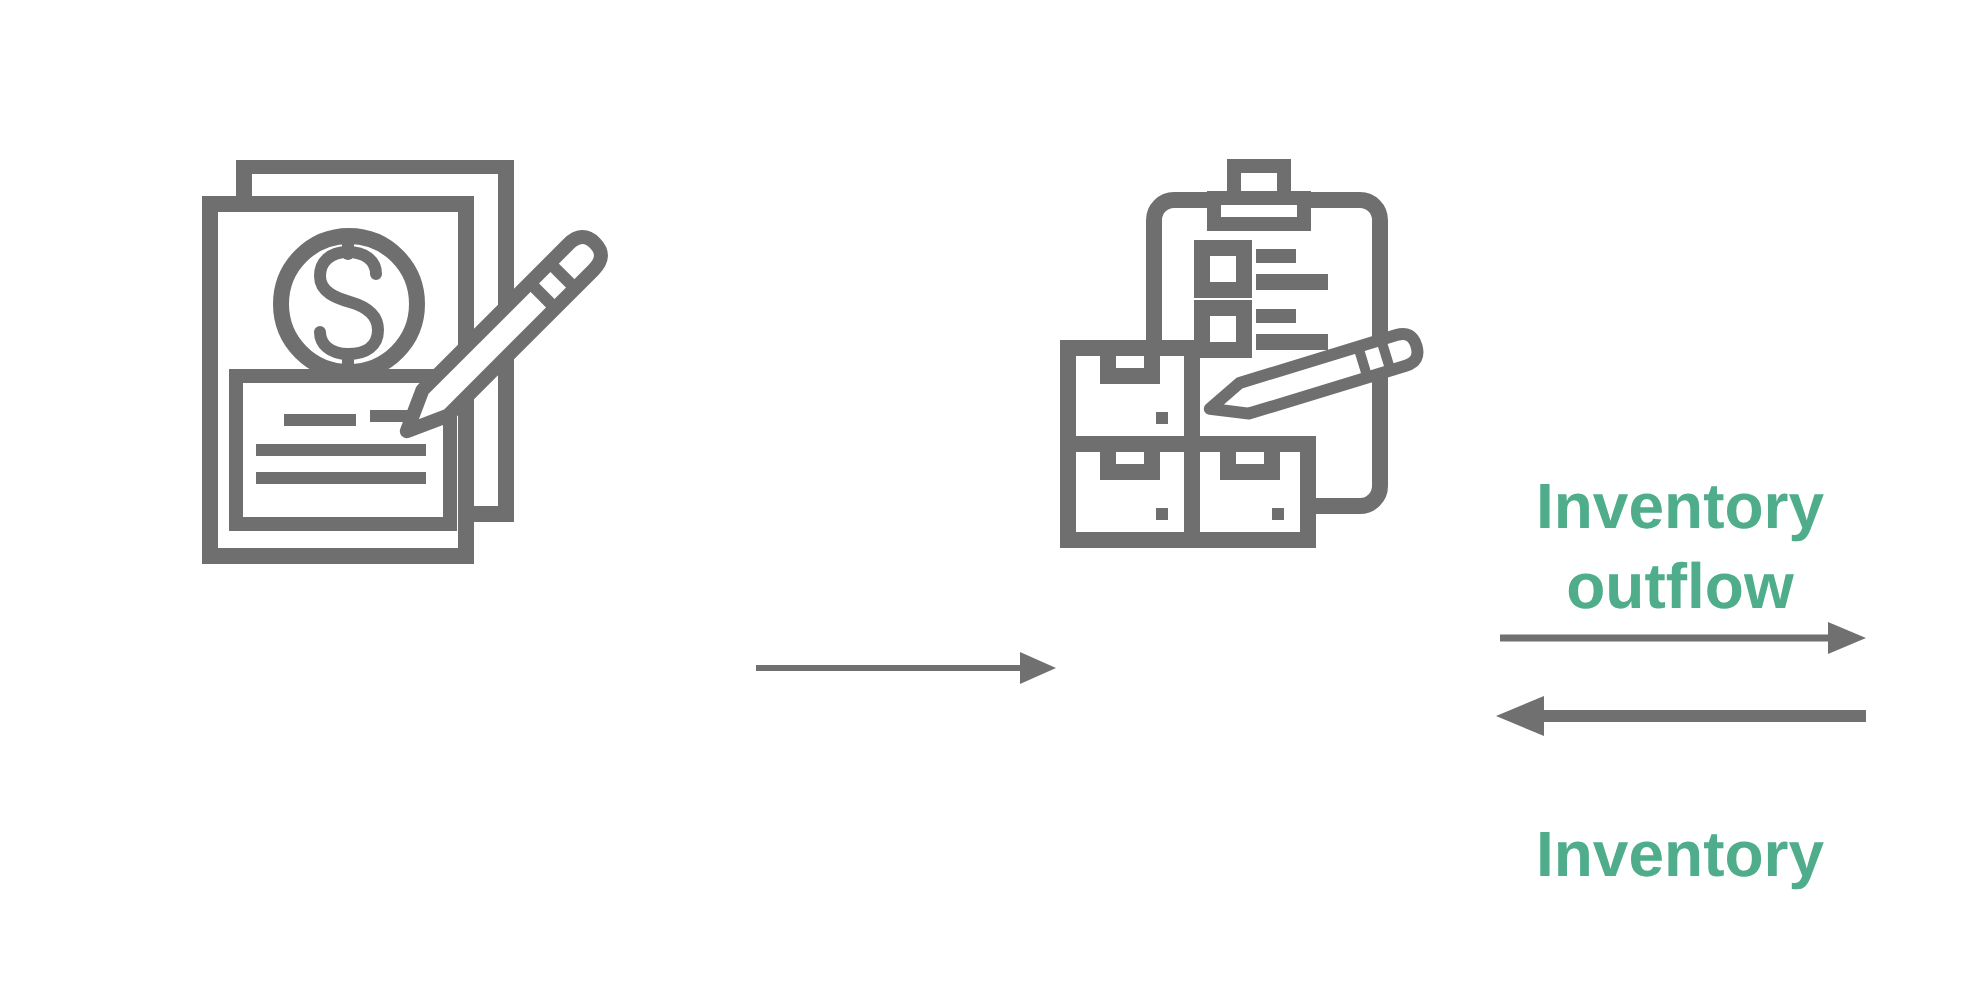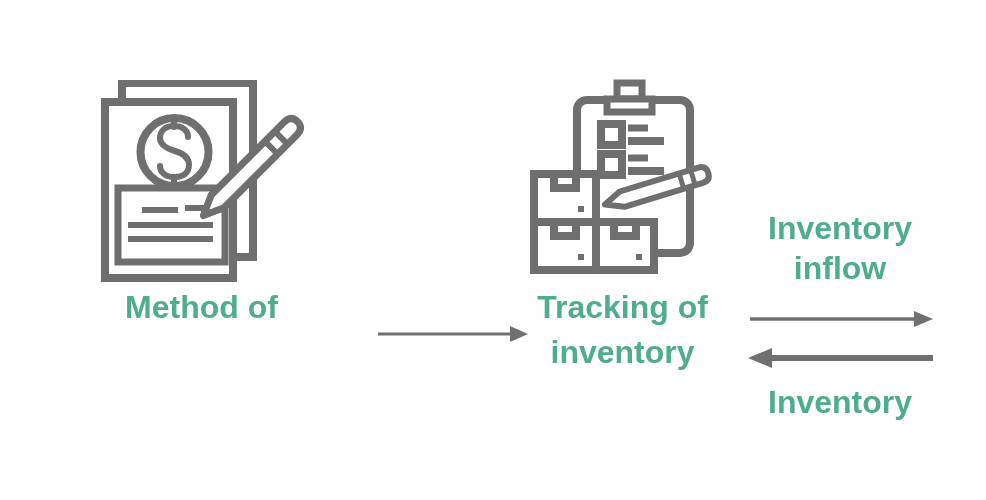--- a/index.html
+++ b/index.html
@@ -12,20 +12,21 @@
   body{background:#fff;font-family:"Liberation Sans", sans-serif;}
   .canvas{
     position:relative;width:986px;height:500px;background:var(--bg,#fff);
     overflow:hidden;
   }
   .abs{position:absolute;}
   .node-label{
     color:var(--label-green,#4fad8c);
     font-weight:bold;
     text-align:center;
+    margin-top:25px;
   }
   .node-label .line{display:block;}
   .label-lg{font-size:32px;line-height:45px;}
   .label-flow{font-size:32px;line-height:40px;}
   svg .ln{stroke:var(--icon-gray,#6f6f6f);fill:none;}
   svg .wh{stroke:var(--icon-gray,#6f6f6f);fill:#ffffff;}
   svg .dt{fill:var(--icon-gray,#6f6f6f);stroke:none;}
   svg .ar-line{stroke:var(--arrow-gray,#707070);fill:none;}
   svg .ar-head{fill:var(--arrow-gray,#707070);stroke:none;}
 </style>
@@ -56,21 +57,20 @@
     </g>
 
     <g transform="translate(102,137) rotate(-45)">
       <path class="wh" stroke-width="7" stroke-linejoin="round" d="M2,0 L22,-9 H125 Q135,-9 135,0 Q135,9 125,9 H22 Z"></path>
       <path class="ln" stroke-width="6" d="M98,-9 V9"></path>
       <path class="ln" stroke-width="6" d="M112,-9 V9"></path>
     </g>
   </svg>
 
   <div class="abs node-label label-lg" style="left:30px;top:285px;width:343px;">
-    <span class="line">Method of</span>
   </div>
 
   <svg class="abs" style="left:375px;top:322px;" width="158" height="24" viewBox="0 0 158 24">
     <path class="ar-line" stroke-width="3" d="M3,12 H136"></path>
     <polygon class="ar-head" points="135,4 153,12 135,20"></polygon>
   </svg>
 
   <svg class="abs" style="left:522px;top:78px;" width="195" height="200" viewBox="0 0 195 200">
 
     <rect class="wh" x="55" y="22" width="113" height="153" rx="10" stroke-width="8"></rect>
@@ -101,28 +101,24 @@
       <rect class="dt" x="114" y="176" width="6" height="6"></rect>
     </g>
 
     <g transform="translate(81,127) rotate(-17)">
       <path class="wh" stroke-width="6" stroke-linejoin="round" d="M2,0 L20,-8 H102 Q110,-8 110,0 Q110,8 102,8 H20 Z"></path>
       <path class="ln" stroke-width="5" d="M82,-8 V8"></path>
       <path class="ln" stroke-width="5" d="M94,-8 V8"></path>
     </g>
   </svg>
 
-  <div class="abs node-label label-lg" style="left:500px;top:285px;width:245px;">
-    <span class="line">Tracking of</span>
-    <span class="line">inventory</span>
-  </div>
 
   <div class="abs node-label label-flow" style="left:750px;top:208px;width:180px;">
     <span class="line">Inventory</span>
-    <span class="line">inflow</span>
+    <span class="line">outflow</span>
   </div>
 
   <svg class="abs" style="left:746px;top:308px;" width="190" height="22" viewBox="0 0 190 22">
     <path class="ar-line" stroke-width="3.5" d="M4,11 H169"></path>
     <polygon class="ar-head" points="168,3 187,11 168,19"></polygon>
   </svg>
 
   <svg class="abs" style="left:746px;top:346px;" width="190" height="24" viewBox="0 0 190 24">
     <path class="ar-line" stroke-width="6" d="M22,12 H187"></path>
     <polygon class="ar-head" points="26,2 2,12 26,22"></polygon>

